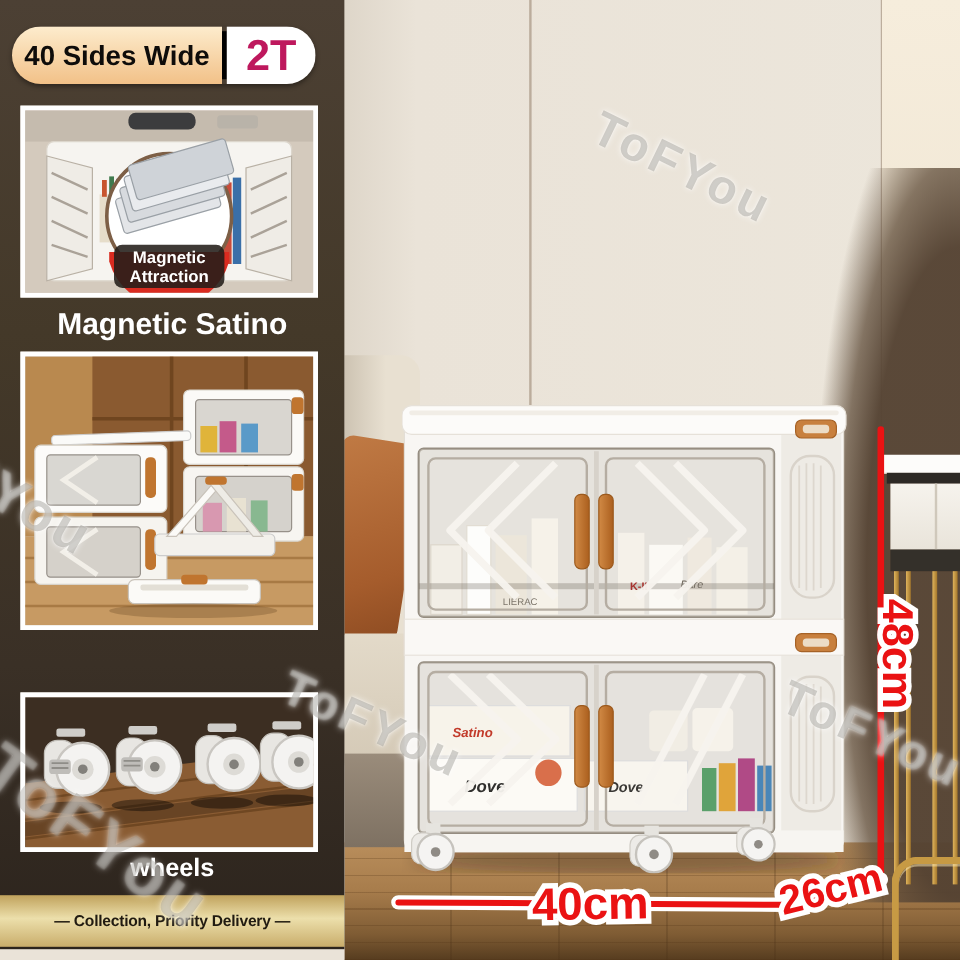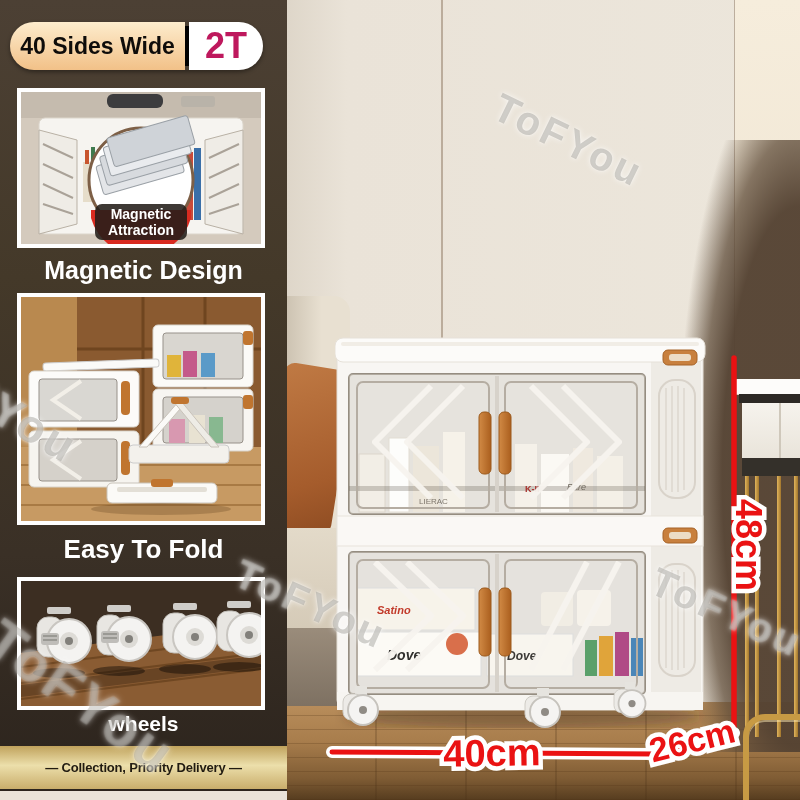--- a/index.html
+++ b/index.html
@@ -259,21 +259,21 @@
           <rect x="84" y="54" width="84" height="30" rx="3" fill="#d7dade" stroke="#9aa0a6"></rect>
           <rect x="90" y="46" width="84" height="30" rx="3" fill="#e9ebee" stroke="#9aa0a6"></rect>
           <rect x="96" y="38" width="84" height="30" rx="3" fill="#cfd3d8" stroke="#9aa0a6"></rect>
         </g>
         <path d="M70,126 A52,52 0 0,0 170,126 L170,118 L70,118 Z" fill="#d92b20"></path>
         <rect x="74" y="112" width="92" height="36" rx="7" fill="rgba(35,30,25,.88)"></rect>
         <text class="svg-label" x="120" y="127" font-size="14" font-weight="bold" fill="#fff" text-anchor="middle">Magnetic</text>
         <text class="svg-label" x="120" y="143" font-size="14" font-weight="bold" fill="#fff" text-anchor="middle">Attraction</text>
       </svg>
     </div>
-    <div class="caption cap1">Magnetic Design</div>
+    <div class="caption cap1">Magnetic Satino</div>
 
     <div class="panel p2">
       <svg viewBox="0 0 240 224" preserveAspectRatio="none">
         <rect x="0" y="0" width="240" height="150" fill="#b9894f"></rect>
         <rect x="56" y="0" width="184" height="150" fill="#8a5a30"></rect>
         <path d="M122,0 V150 M184,0 V150 M56,52 H240" stroke="#6f451f" stroke-width="3" fill="none"></path>
         <rect x="0" y="150" width="240" height="74" fill="#c79a63"></rect>
         <path d="M0,168 H240 M0,188 H240 M0,208 H240" stroke="#a87a44" stroke-width="2"></path>
         <g>
           <rect x="132" y="28" width="100" height="62" rx="5" fill="#fbfaf7" stroke="#d8d3ca"></rect>
@@ -307,21 +307,20 @@
           <rect x="150" y="100" width="18" height="7" rx="3" fill="#c0752f"></rect>
         </g>
         <g>
           <rect x="86" y="186" width="110" height="20" rx="5" fill="#fbfaf7" stroke="#c9c3ba"></rect>
           <rect x="96" y="190" width="90" height="5" rx="2" fill="#e3dfd6"></rect>
           <rect x="130" y="182" width="22" height="8" rx="3" fill="#c0752f"></rect>
         </g>
         <ellipse cx="140" cy="212" rx="70" ry="6" fill="rgba(80,50,20,.25)"></ellipse>
       </svg>
     </div>
-    <div class="caption cap2">Easy To Fold</div>
 
     <div class="panel p3">
       <svg viewBox="0 0 240 125" preserveAspectRatio="none">
         <rect x="0" y="0" width="240" height="125" fill="#3c2e22"></rect>
         <polygon points="0,72 240,42 240,125 0,125" fill="#8a5c33"></polygon>
         <path d="M0,86 L240,56 M0,102 L240,72 M0,118 L240,88" stroke="#6f4722" stroke-width="2"></path>
         <polygon points="0,104 240,74 240,86 0,116" fill="rgba(40,24,10,.35)"></polygon>
         <g>
           <g transform="translate(38,30)">
             <ellipse cx="0" cy="62" rx="26" ry="5" fill="rgba(0,0,0,.4)"></ellipse>

